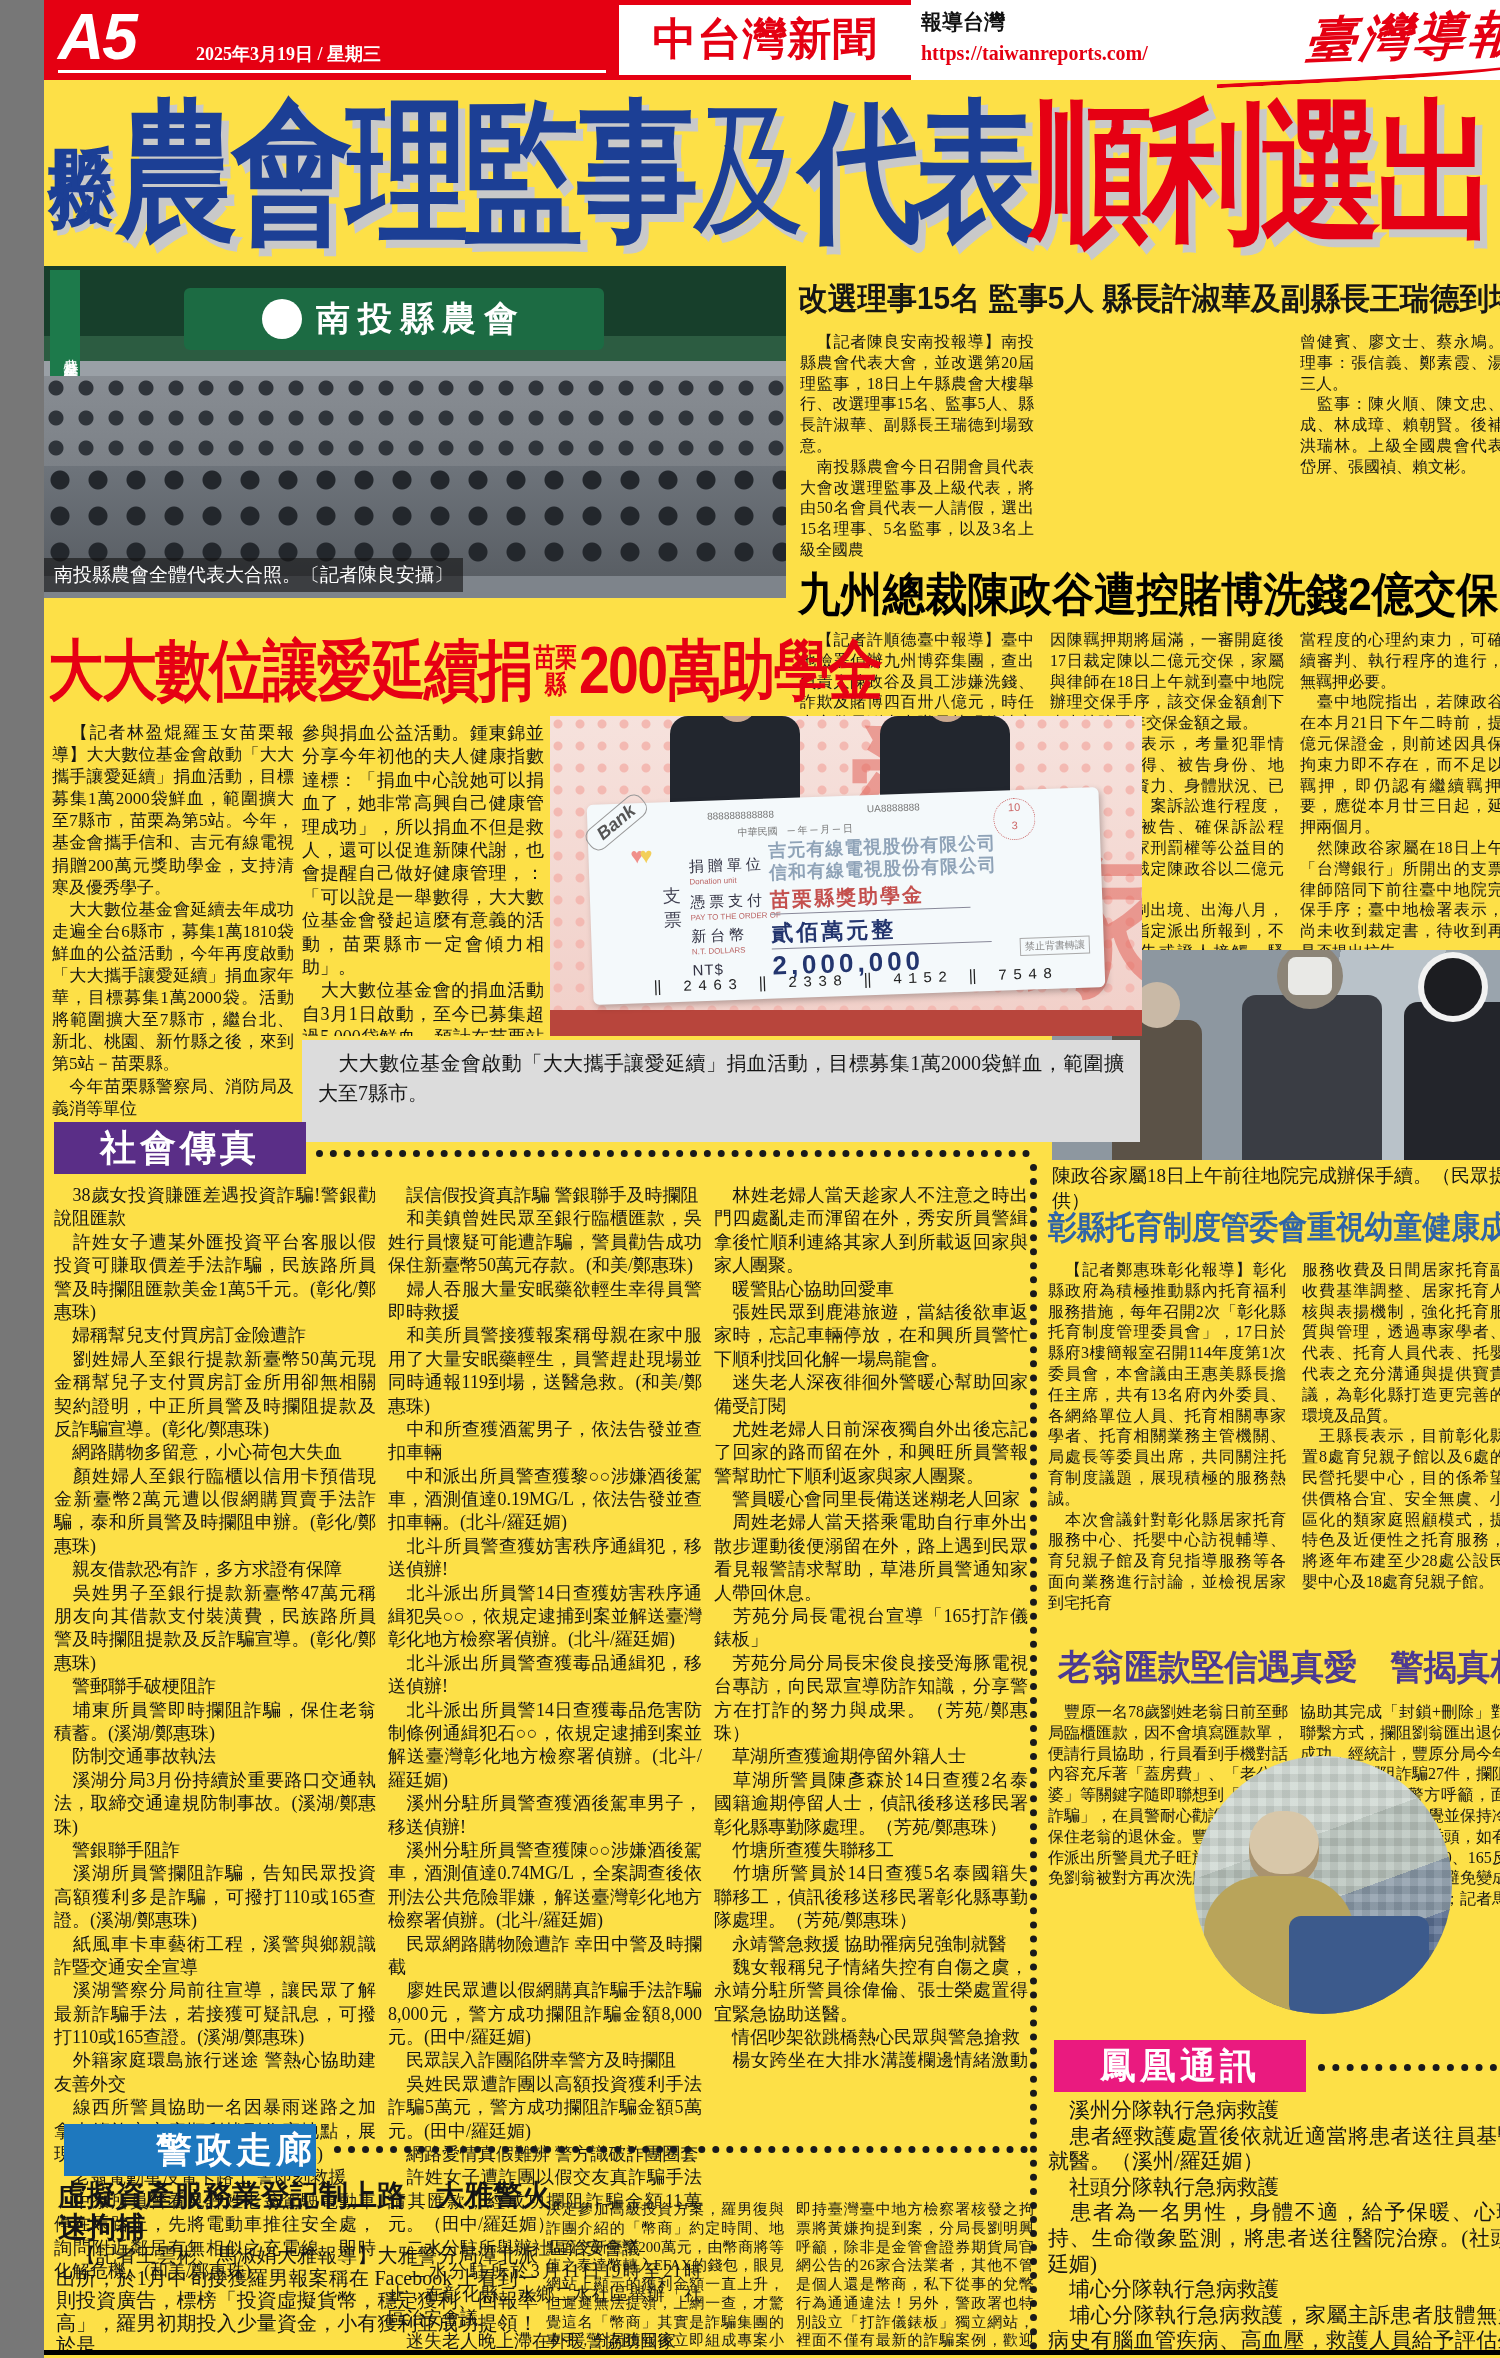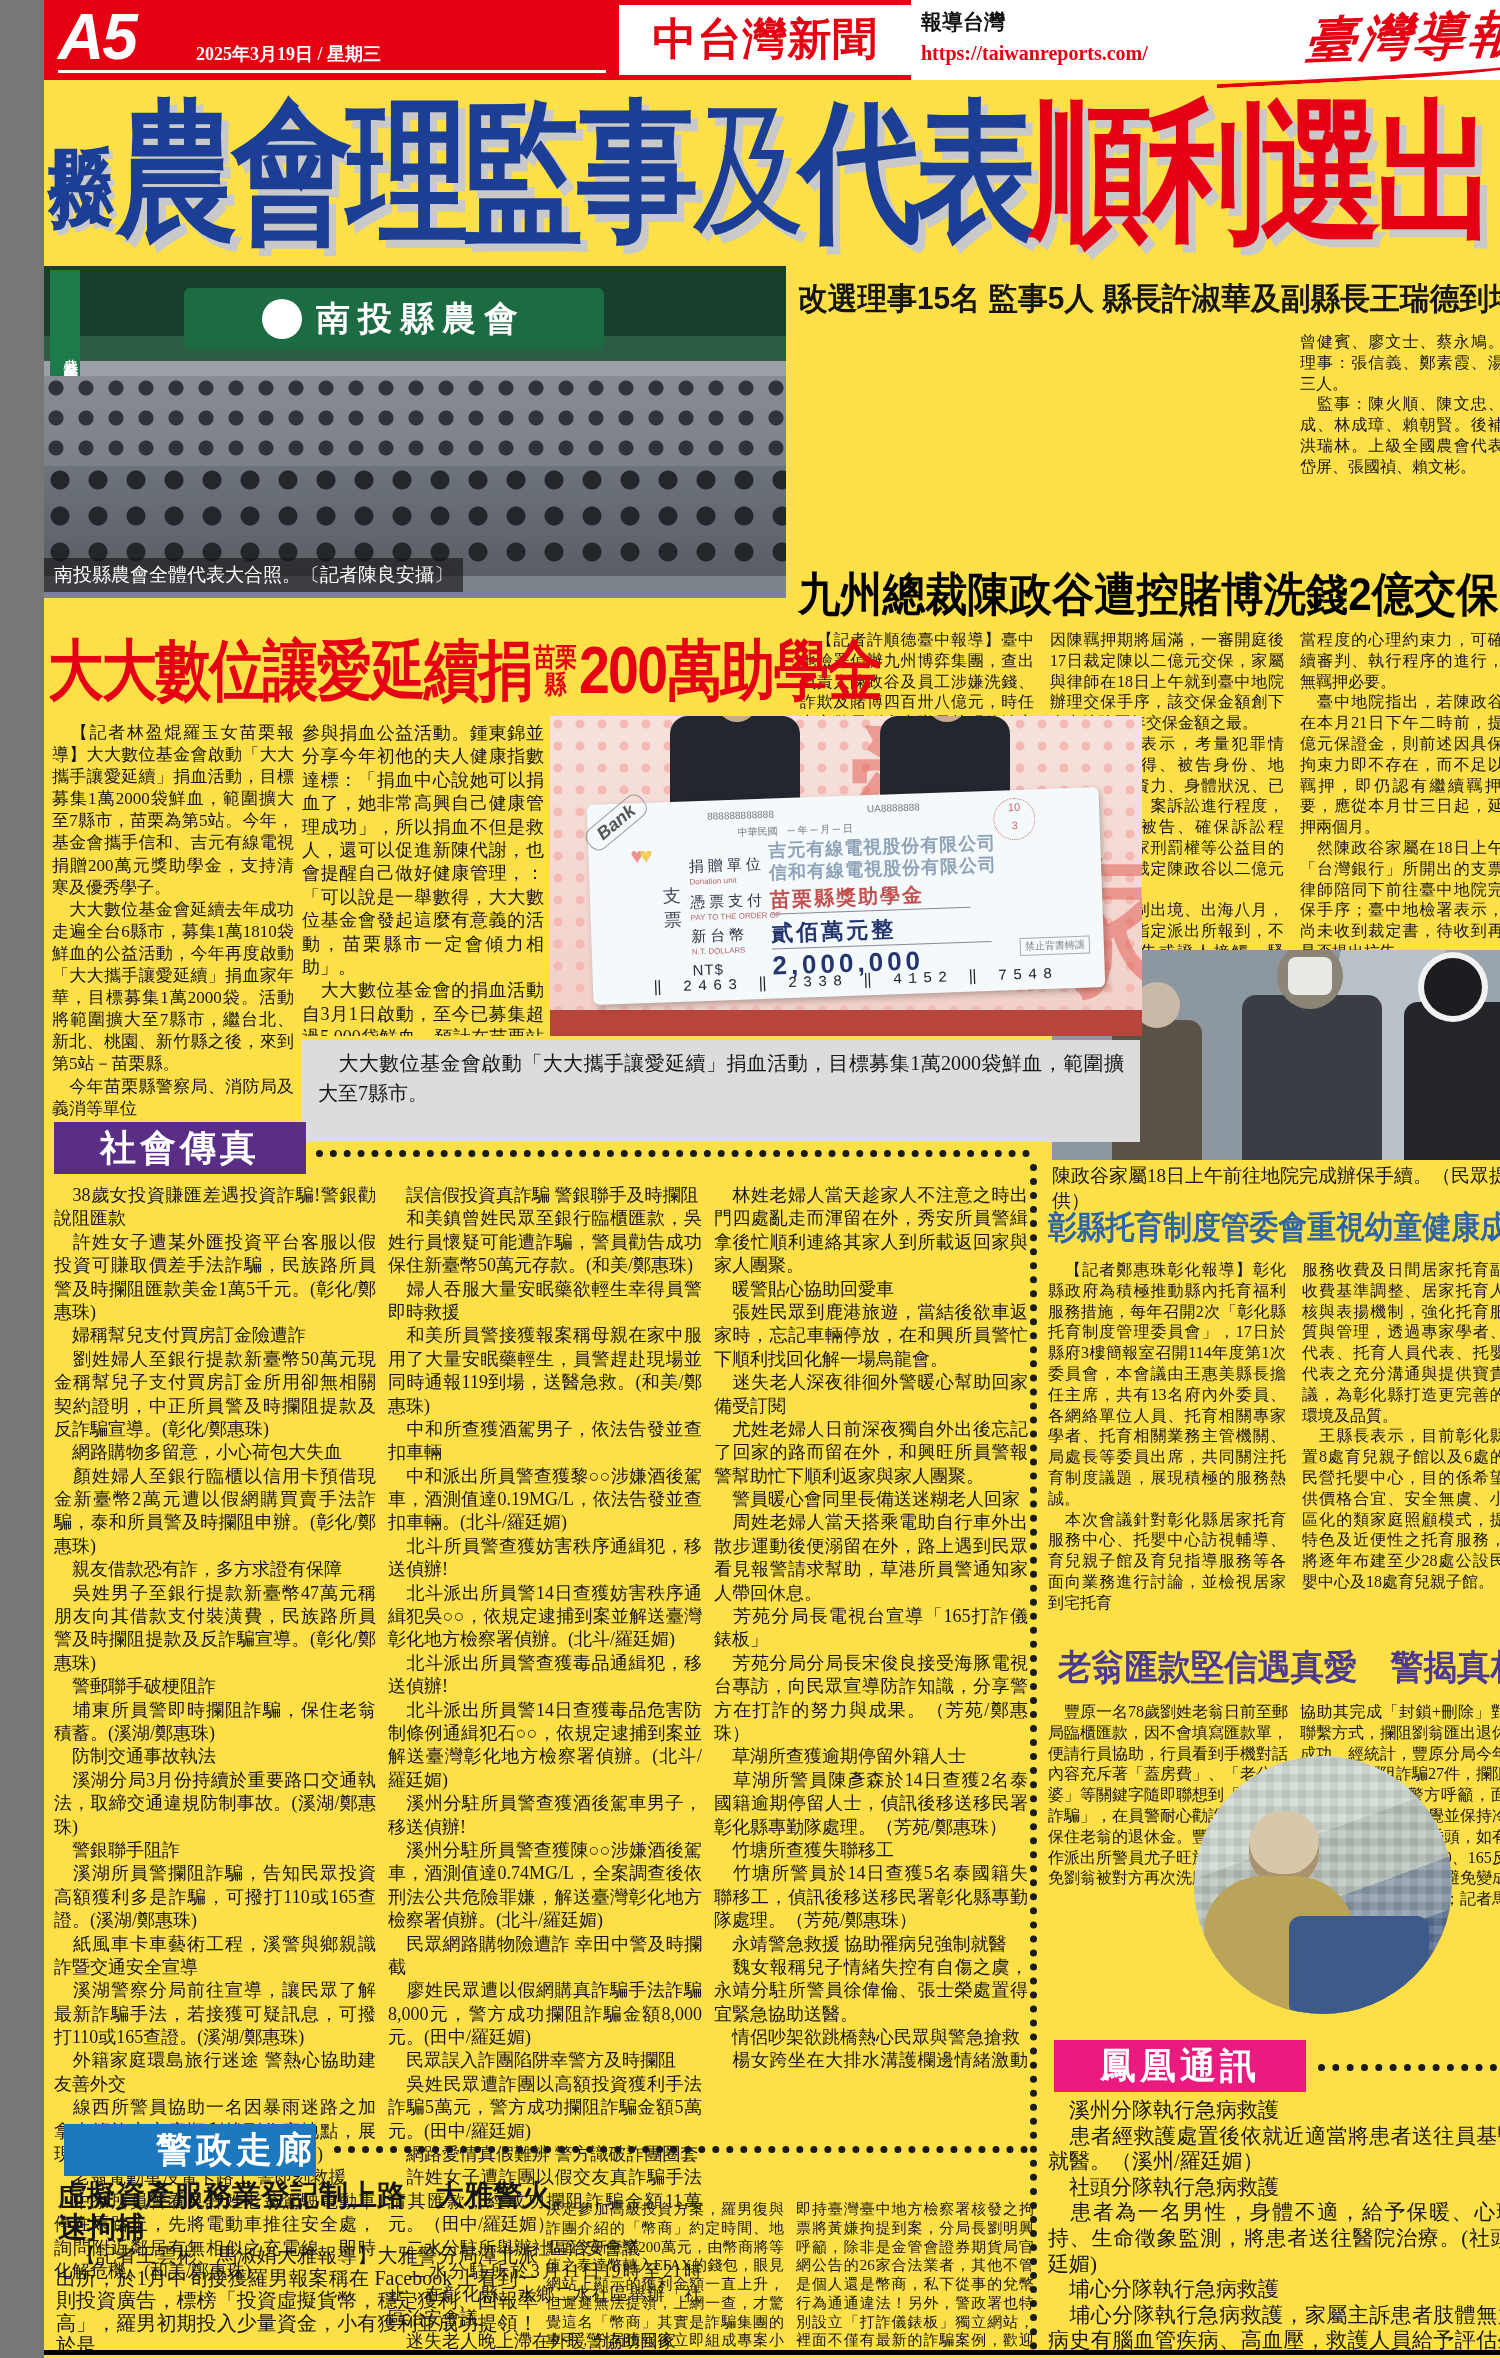--- a/index.html
+++ b/index.html
@@ -198,20 +198,22 @@
     <div class="row">
       <span id="mh-kicker">投縣</span>
       <span class="mh blue">農會理監事</span>
       <span class="mh blue conj">及</span>
       <span class="mh blue">代表</span>
       <span class="mh red">順利選出</span>
     </div>
   </div>
 
   <div id="farm-sub" class="abs sans nowrap story-head">改選理事15名 監事5人 縣長許淑華及副縣長王瑞德到場致意</div>
+  <div id="farm-c1" class="abs col body16">　【記者陳良安南投報導】南投縣農會代表大會，並改選第20屆理監事，18日上午縣農會大樓舉行、改選理事15名、監事5人、縣長許淑華、副縣長王瑞德到場致意。
+　南投縣農會今日召開會員代表大會改選理監事及上級代表，將由50名會員代表一人請假，選出15名理事、5名監事，以及3名上級全國農</div>
   <div id="farm-c3" class="abs col body16">曾健賓、廖文士、蔡永鳩。後補理事：張信義、鄭素霞、湯鳳娥三人。
 　監事：陳火順、陳文忠、賴見成、林成璋、賴朝賢。後補監事洪瑞林。上級全國農會代表：沈岱屏、張國禎、賴文彬。</div>
 
   <div id="jz-head" class="abs sans nowrap story-head">九州總裁陳政谷遭控賭博洗錢2億交保</div>
   <div id="jz-c1" class="abs col body16">　【記者許順德臺中報導】臺中地檢署偵辦九州博弈集團，查出負責人陳政谷及員工涉嫌洗錢、詐欺及賭博四百卅八億元，時任中市警局刑大大隊長林明佐涉案收押迄今，</div>
   <div id="jz-c2" class="abs col body16">因陳羈押期將屆滿，一審開庭後17日裁定陳以二億元交保，家屬與律師在18日上午就到臺中地院辦理交保手序，該交保金額創下臺中地院歷年交保金額之最。
 　臺中地院表示，考量犯罪情節、犯罪所得、被告身份、地位、職業、資力、身體狀況、已遭扣押財產、案訴訟進行程度，及此案保全被告、確保訴訟程序、落實國家刑罰權等公益目的後，合議庭裁定陳政谷以二億元保證金擔保。
 　另輔以限制出境、出海八月，每週兩天向指定派出所報到，不得與同案被告或證人接觸、騷擾、恐嚇或探詢案情，應可對陳政谷產生相</div>
   <div id="jz-c3" class="abs col body16">當程度的心理約束力，可確保後續審判、執行程序的進行，因而無羈押必要。
 　臺中地院指出，若陳政谷未能在本月21日下午二時前，提出二億元保證金，則前述因具保形成拘束力即不存在，而不足以替代羈押，即仍認有繼續羈押之必要，應從本月廿三日起，延長羈押兩個月。

